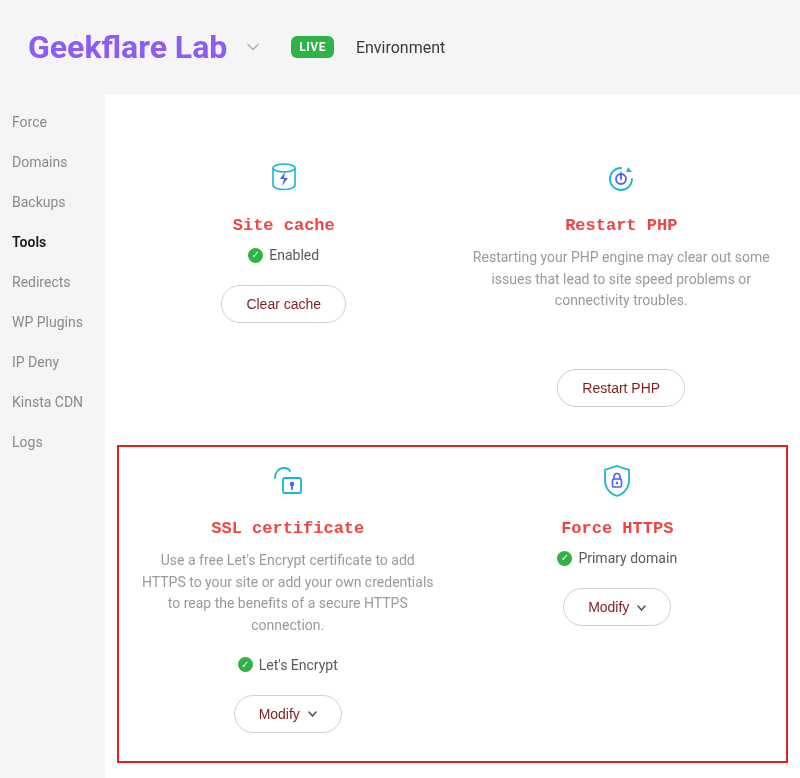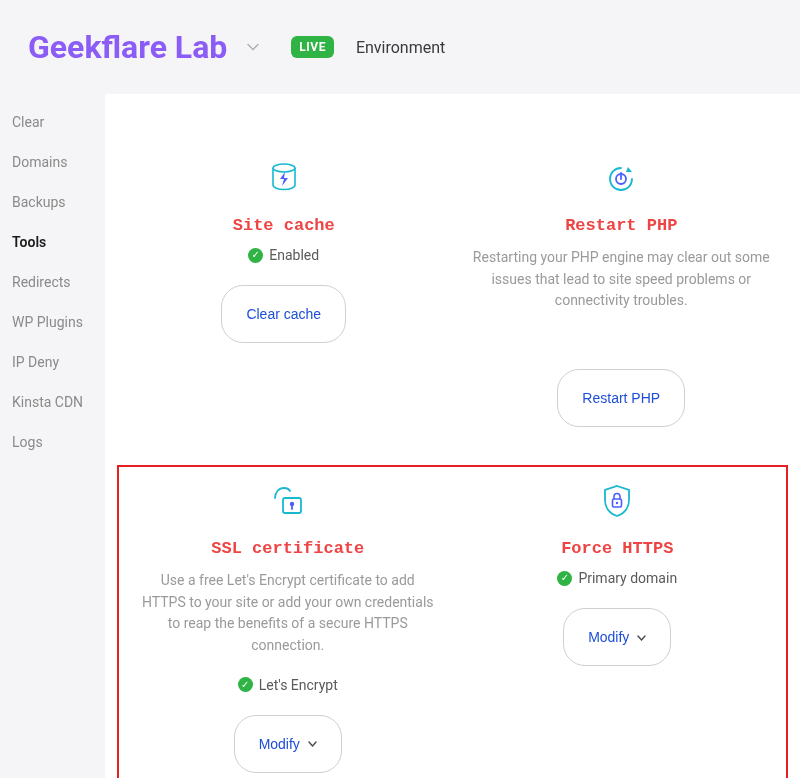--- a/index.html
+++ b/index.html
@@ -118,24 +118,24 @@
     align-items: center;
     justify-content: center;
     color: #fff;
     font-size: 10px;
     line-height: 1;
   }
   .btn {
     border: 1px solid #d0d0d0;
     background: #fff;
     border-radius: 22px;
-    padding: 20px 24px;
+    padding: 10px 24px;
     font-size: 14px;
     font-weight: 500;
-    color: #1d4ed8;
+    color: #7f1d1d;
     cursor: pointer;
     display: inline-flex;
     align-items: center;
     gap: 8px;
   }
   .btn .caret {
     font-size: 10px;
     color: #4a4a4a;
   }
   .highlight-row {
@@ -152,21 +152,21 @@
     <svg width="12" height="8" viewBox="0 0 12 8">
         <path d="M1 1.5 L6 6.5 L11 1.5" stroke="#b0b0b0" stroke-width="1.5" fill="none" stroke-linecap="round"></path>
       </svg>
   </span>
   <span class="live-badge">LIVE</span>
   <span class="env-label">Environment</span>
 </div>
 
 <div class="layout">
   <nav class="sidebar">
-    <div class="side-item">Clear</div>
+    <div class="side-item">Force</div>
     <div class="side-item">Domains</div>
     <div class="side-item">Backups</div>
     <div class="side-item active">Tools</div>
     <div class="side-item">Redirects</div>
     <div class="side-item">WP Plugins</div>
     <div class="side-item">IP Deny</div>
     <div class="side-item">Kinsta CDN</div>
     <div class="side-item">Logs</div>
   </nav>
 

